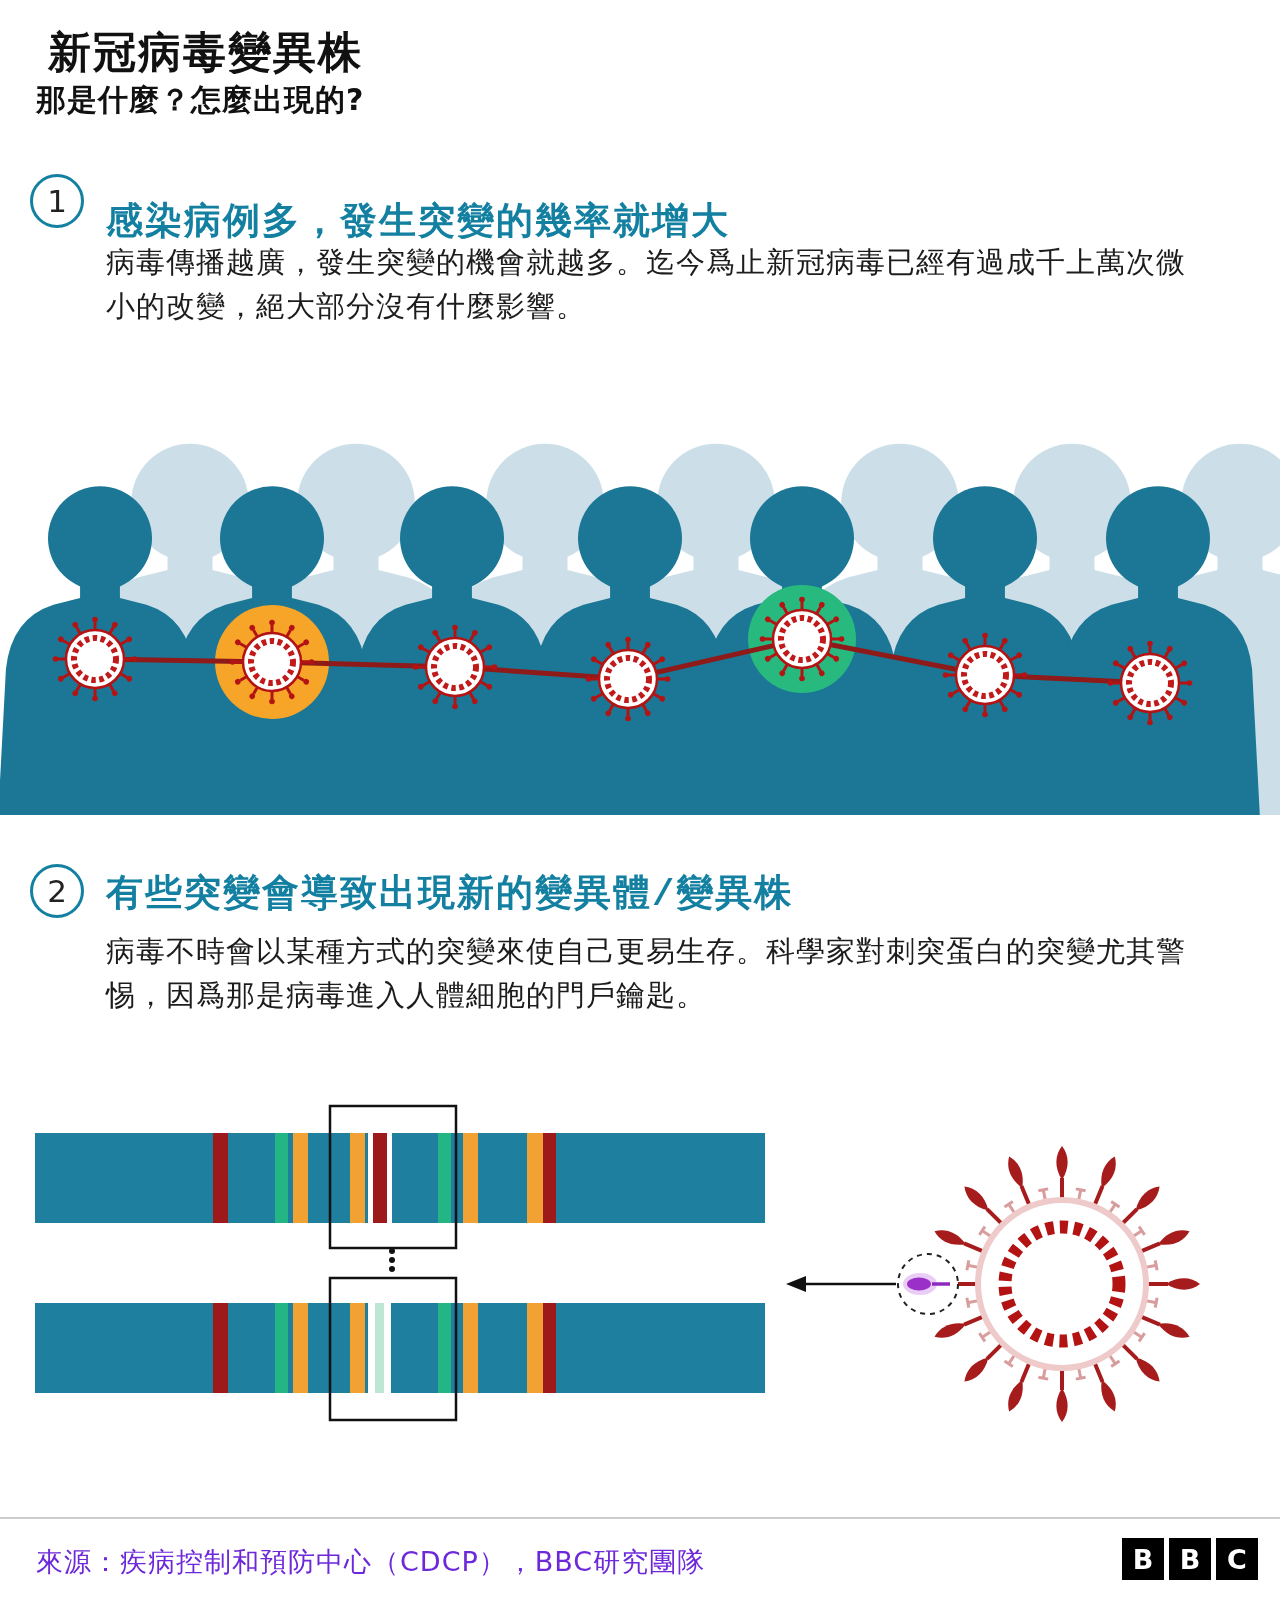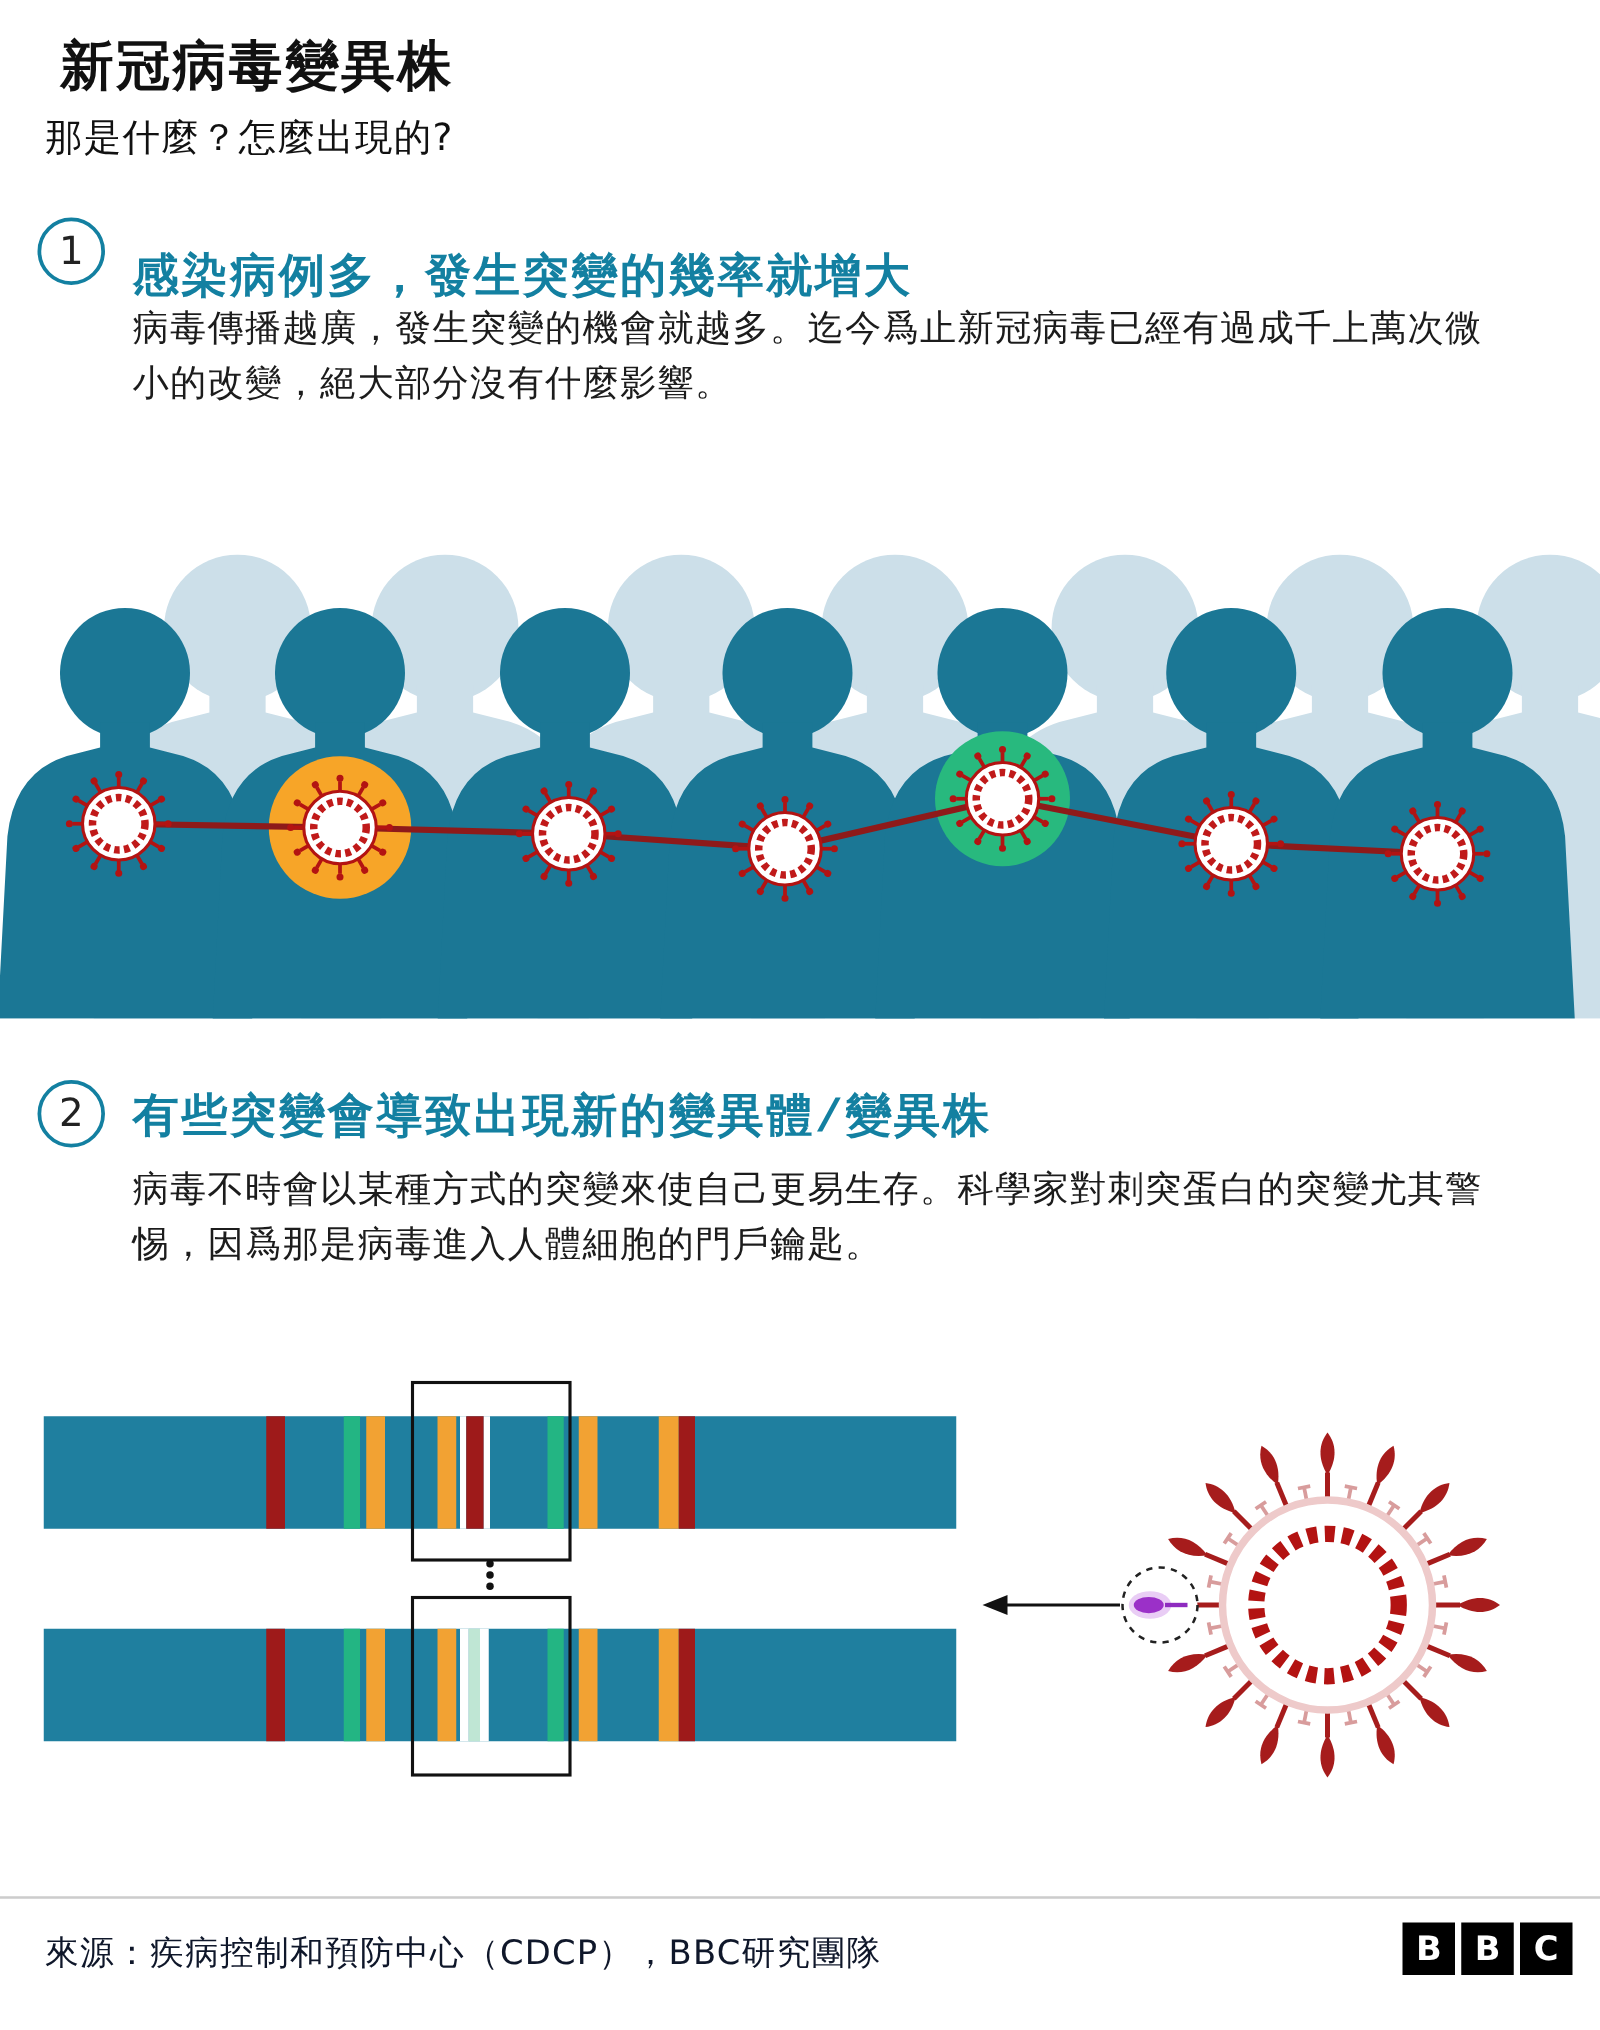--- a/index.html
+++ b/index.html
@@ -7,22 +7,22 @@
   body {
     width:1280px; height:1624px; position:relative; background:#ffffff;
     font-family:"DejaVu Sans","Liberation Sans",sans-serif; color:#1a1a1a;
     overflow:hidden;
   }
   .page-title {
     position:absolute; left:36px; top:12px; margin:12px;
     font-size:43px; font-weight:bold; letter-spacing:2px; color:#111;
   }
   .page-subtitle {
-    position:absolute; left:36px; top:90px;
-    font-size:30px; color:#111; letter-spacing:1px;
+    position:absolute; left:36px; top:80px;
+    font-size:30px; color:#111; letter-spacing:1px;font-weight:bold;
   }
   .num-circle {
     position:absolute; left:30px; width:54px; height:54px;
     border:3px solid #1380a1; border-radius:50%;
     display:flex; align-items:center; justify-content:center;
     font-size:31px; color:#222;
   }
   .num-1 { top:174px; }
   .num-2 { top:864px; }
   .sec-heading {
@@ -36,21 +36,21 @@
     font-size:29px; line-height:1.52; color:#1c1c1c; letter-spacing:1px;
   }
   .body-1 { top:240px; }
   .body-2 { top:929px; }
   .people-svg   { position:absolute; left:0; top:417px; width:1280px; height:398px; }
   .genome-svg   { position:absolute; left:0; top:1098px; width:1280px; height:415px; }
   .footer-divider {
     position:absolute; left:0; top:1517px; width:1280px; height:2px; background:#cccccc;
   }
   .footer-source {
-    position:absolute; left:36px; top:1544px; font-size:27px; color:#0f172a; letter-spacing:1px;text-align:right;
+    position:absolute; left:36px; top:1544px; font-size:27px; color:#6d28d9; letter-spacing:1px;text-align:right;
   }
   .bbc-logo {
     position:absolute; top:1538px; right:22px; display:flex; gap:5px;
   }
   .bbc-logo .sq {
     width:42px; height:42px; background:#000;
     display:flex; align-items:center; justify-content:center;
     color:#fff; font-weight:bold; font-size:27px;
   }
 </style>

